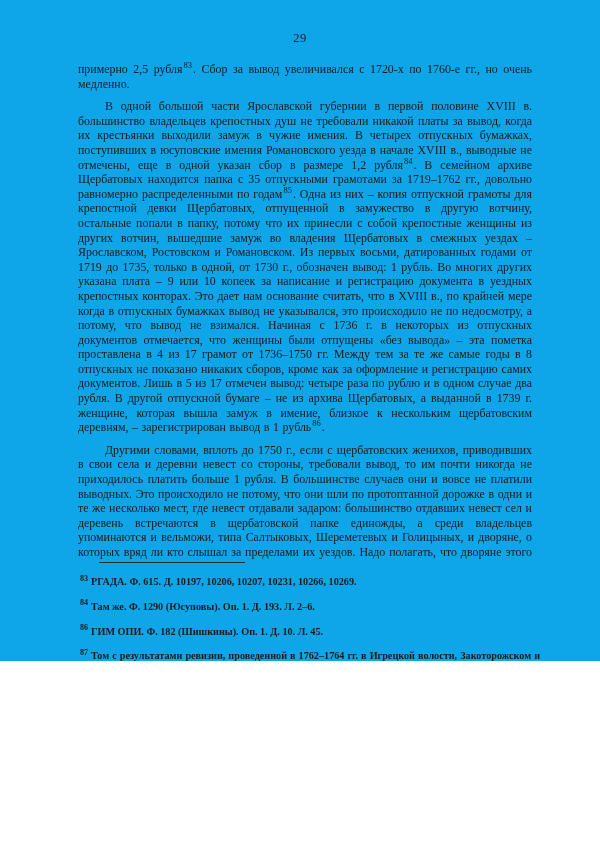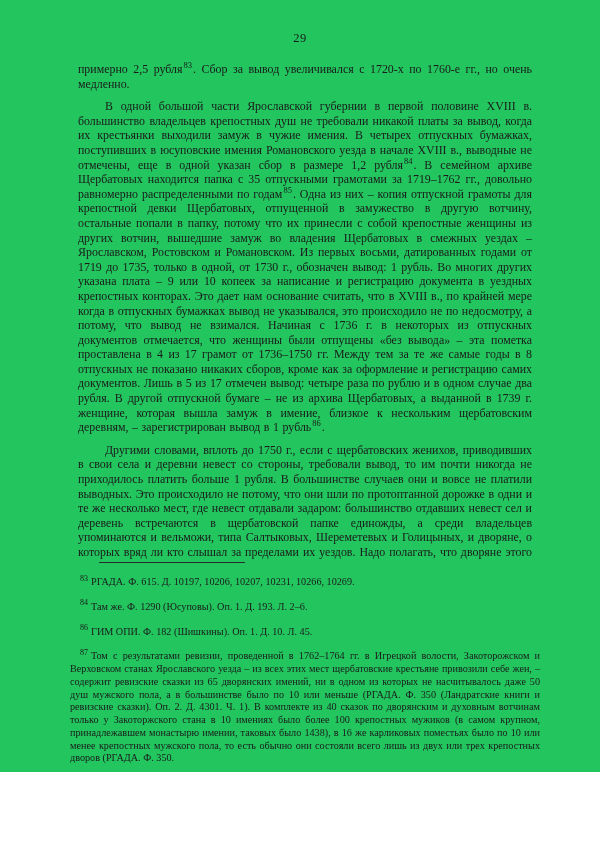--- a/index.html
+++ b/index.html
@@ -3,22 +3,22 @@
 <meta charset="utf-8">
 <style>
   html, body { margin: 0; padding: 0; }
   body {
     width: 600px; height: 849px;
     background: #ffffff;
     font-family: "Liberation Serif", serif;
   }
   .page {
     position: relative;
-    width: 600px; height: 772px;
-    background: #22c55e;
+    width: 600px; height: 661px;
+    background: #0ea5e9;
     color: #1b1b1b;
     overflow: hidden;
   }
   .page-number {
     position: absolute;
     top: 31px; left: 0; width: 100%;
     text-align: center;
     font-size: 12.5px;
     letter-spacing: 0.5px;
   }
@@ -51,20 +51,21 @@
     border-top: 1px solid #2a2a2a;
     width: 146px; height: 0;
     margin: 0 0 13px 29px;
   }
   .footnote {
     margin: 0 0 12px 0;
     text-align: justify;
     font-size: 10.2px;
     line-height: 12.75px;
     text-indent: 10px;
+    font-weight: bold;
   }
   .footnote:last-child { margin-bottom: 0; }
   .footnote sup.fnnum {
     font-size: 8px;
     vertical-align: super;
     line-height: 0;
     padding-right: 3px;
   }
 </style>
 </head>

